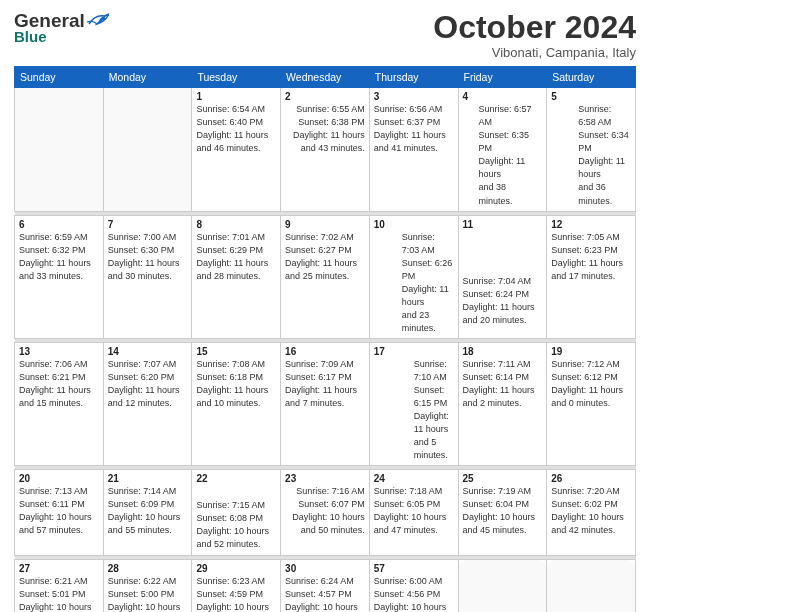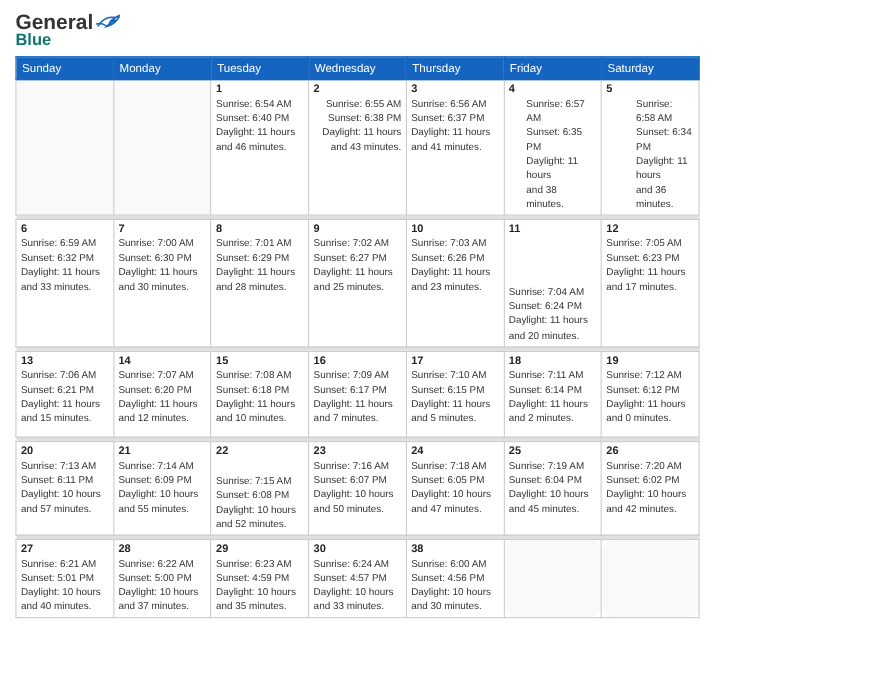--- a/index.html
+++ b/index.html
@@ -99,20 +99,24 @@
     <div class="logo">
       <div class="logo-top">
         <span style="font-size:19px;font-weight:bold;color:#333;">General</span>
         <svg width="22" height="16" viewBox="0 0 22 16" style="margin-left:2px;margin-top:-2px;">
           <path d="M2 12 Q8 2 18 4 Q14 6 12 10 Q16 4 22 2 Q18 10 10 12 Q14 8 18 6" fill="none" stroke="#1565c0" stroke-width="1.5"></path>
           <path d="M10 12 Q6 8 0 10" fill="none" stroke="#1565c0" stroke-width="1.2"></path>
         </svg>
       </div>
       <span style="font-size:15px;font-weight:bold;color:#0f766e;margin-top:-4px;">Blue</span>
     </div>
+    <div class="title-section">
+      <div class="month-title">October 2024</div>
+      <div class="location">Vibonati, Campania, Italy</div>
+    </div>
   </div>
 
   <table class="calendar">
     <thead>
       <tr>
       <th>Sunday</th>
           <th>Monday</th>
           <th>Tuesday</th>
           <th>Wednesday</th>
           <th>Thursday</th>
@@ -187,21 +191,21 @@
           </td>
           <td>
             <div class="day-num">9</div>
             <div class="day-info" style="white-space: pre-line;">Sunrise: 7:02 AM
 Sunset: 6:27 PM
 Daylight: 11 hours
 and 25 minutes.</div>
           </td>
           <td>
             <div class="day-num">10</div>
-            <div class="day-info" style="white-space: pre-line;">Sunrise: 7:03 AM
+            <div class="day-info" style="white-space: pre-line; margin-left: 28px;">Sunrise: 7:03 AM
 Sunset: 6:26 PM
 Daylight: 11 hours
 and 23 minutes.</div>
           </td>
           <td>
             <div class="day-num">11</div>
             <div class="day-info" style="white-space: pre-line; margin-top: 45px;">Sunrise: 7:04 AM
 Sunset: 6:24 PM
 Daylight: 11 hours
 and 20 minutes.</div>
@@ -241,21 +245,21 @@
           </td>
           <td>
             <div class="day-num">16</div>
             <div class="day-info" style="white-space: pre-line;">Sunrise: 7:09 AM
 Sunset: 6:17 PM
 Daylight: 11 hours
 and 7 minutes.</div>
           </td>
           <td>
             <div class="day-num">17</div>
-            <div class="day-info" style="white-space: pre-line;">Sunrise: 7:10 AM
+            <div class="day-info" style="white-space: pre-line; margin-left: 40px;">Sunrise: 7:10 AM
 Sunset: 6:15 PM
 Daylight: 11 hours
 and 5 minutes.</div>
           </td>
           <td>
             <div class="day-num">18</div>
             <div class="day-info" style="white-space: pre-line;">Sunrise: 7:11 AM
 Sunset: 6:14 PM
 Daylight: 11 hours
 and 2 minutes.</div>
@@ -288,21 +292,21 @@
           </td>
           <td>
             <div class="day-num">22</div>
             <div class="day-info" style="white-space: pre-line; margin-top: 15px;">Sunrise: 7:15 AM
 Sunset: 6:08 PM
 Daylight: 10 hours
 and 52 minutes.</div>
           </td>
           <td>
             <div class="day-num">23</div>
-            <div class="day-info" style="white-space: pre-line;">Sunrise: 7:16 AM
+            <div class="day-info" style="white-space: pre-line; text-align: right;">Sunrise: 7:16 AM
 Sunset: 6:07 PM
 Daylight: 10 hours
 and 50 minutes.</div>
           </td>
           <td>
             <div class="day-num">24</div>
             <div class="day-info" style="white-space: pre-line;">Sunrise: 7:18 AM
 Sunset: 6:05 PM
 Daylight: 10 hours
 and 47 minutes.</div>
@@ -348,21 +352,21 @@
 and 35 minutes.</div>
           </td>
           <td>
             <div class="day-num">30</div>
             <div class="day-info" style="white-space: pre-line;">Sunrise: 6:24 AM
 Sunset: 4:57 PM
 Daylight: 10 hours
 and 33 minutes.</div>
           </td>
           <td>
-            <div class="day-num">38</div>
+            <div class="day-num">57</div>
             <div class="day-info" style="white-space: pre-line;">Sunrise: 6:00 AM
 Sunset: 4:56 PM
 Daylight: 10 hours
 and 30 minutes.</div>
           </td>
           <td class="empty"></td>
           <td class="empty"></td>
         </tr>
       </tbody>
   </table>

